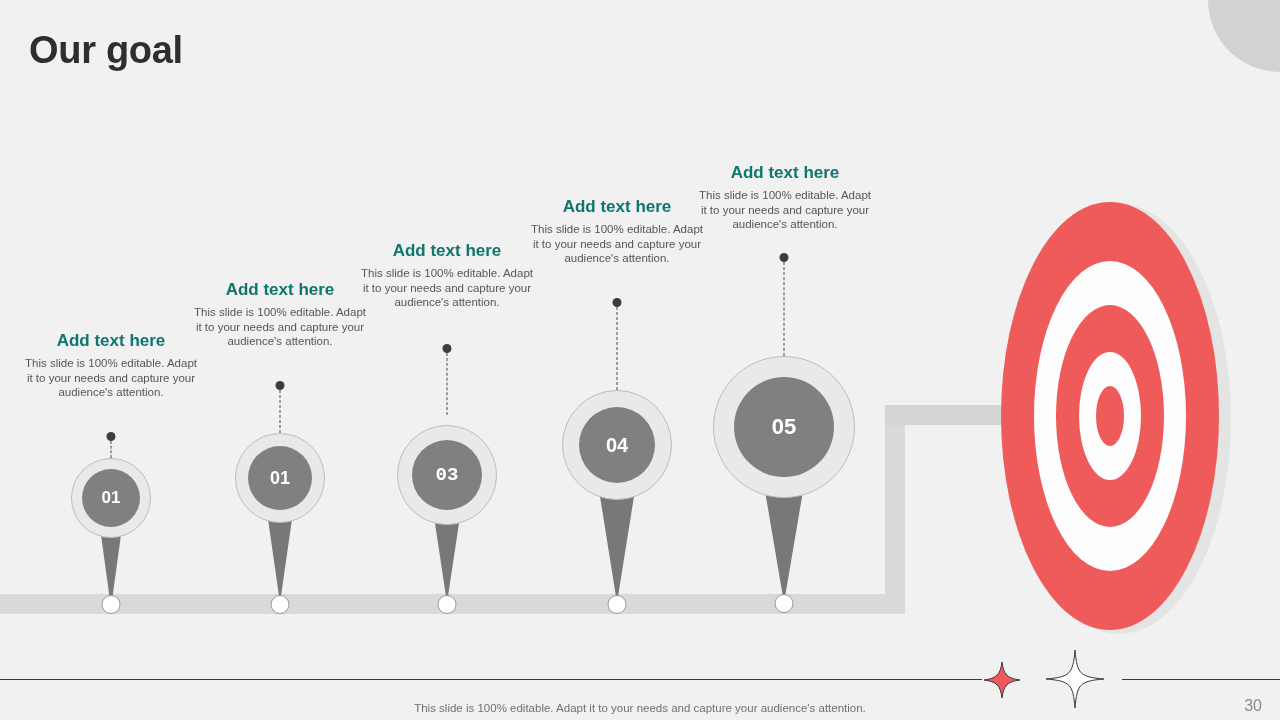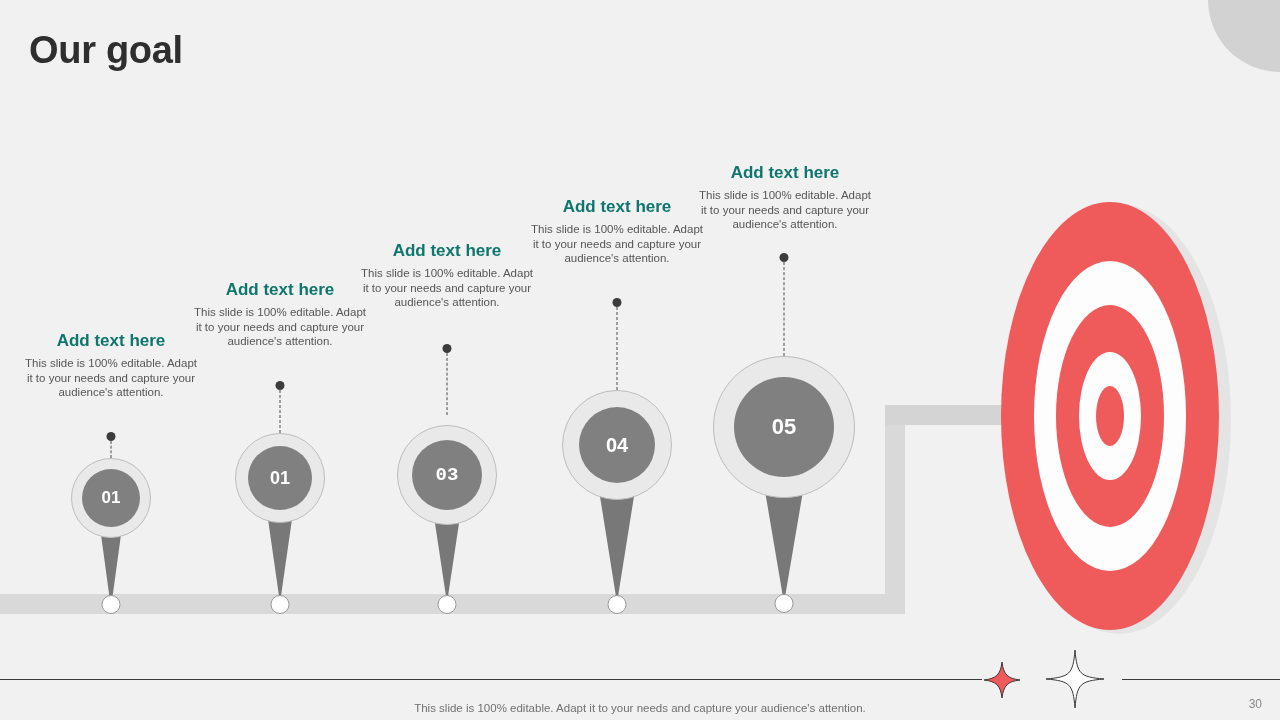--- a/index.html
+++ b/index.html
@@ -221,21 +221,21 @@
     top: 702px;
     width: 1280px;
     text-align: center;
     font-size: 11.5px;
     color: #707070;
   }
   .page-number {
     position: absolute;
     right: 18px;
     top: 697px;
-    font-size: 12px;
+    font-size: 16px;
     color: #8a8a8a;
   }
 </style>
 </head>
 <body>
 
 <div class="slide">
 
   <div class="corner-decor"></div>
 

